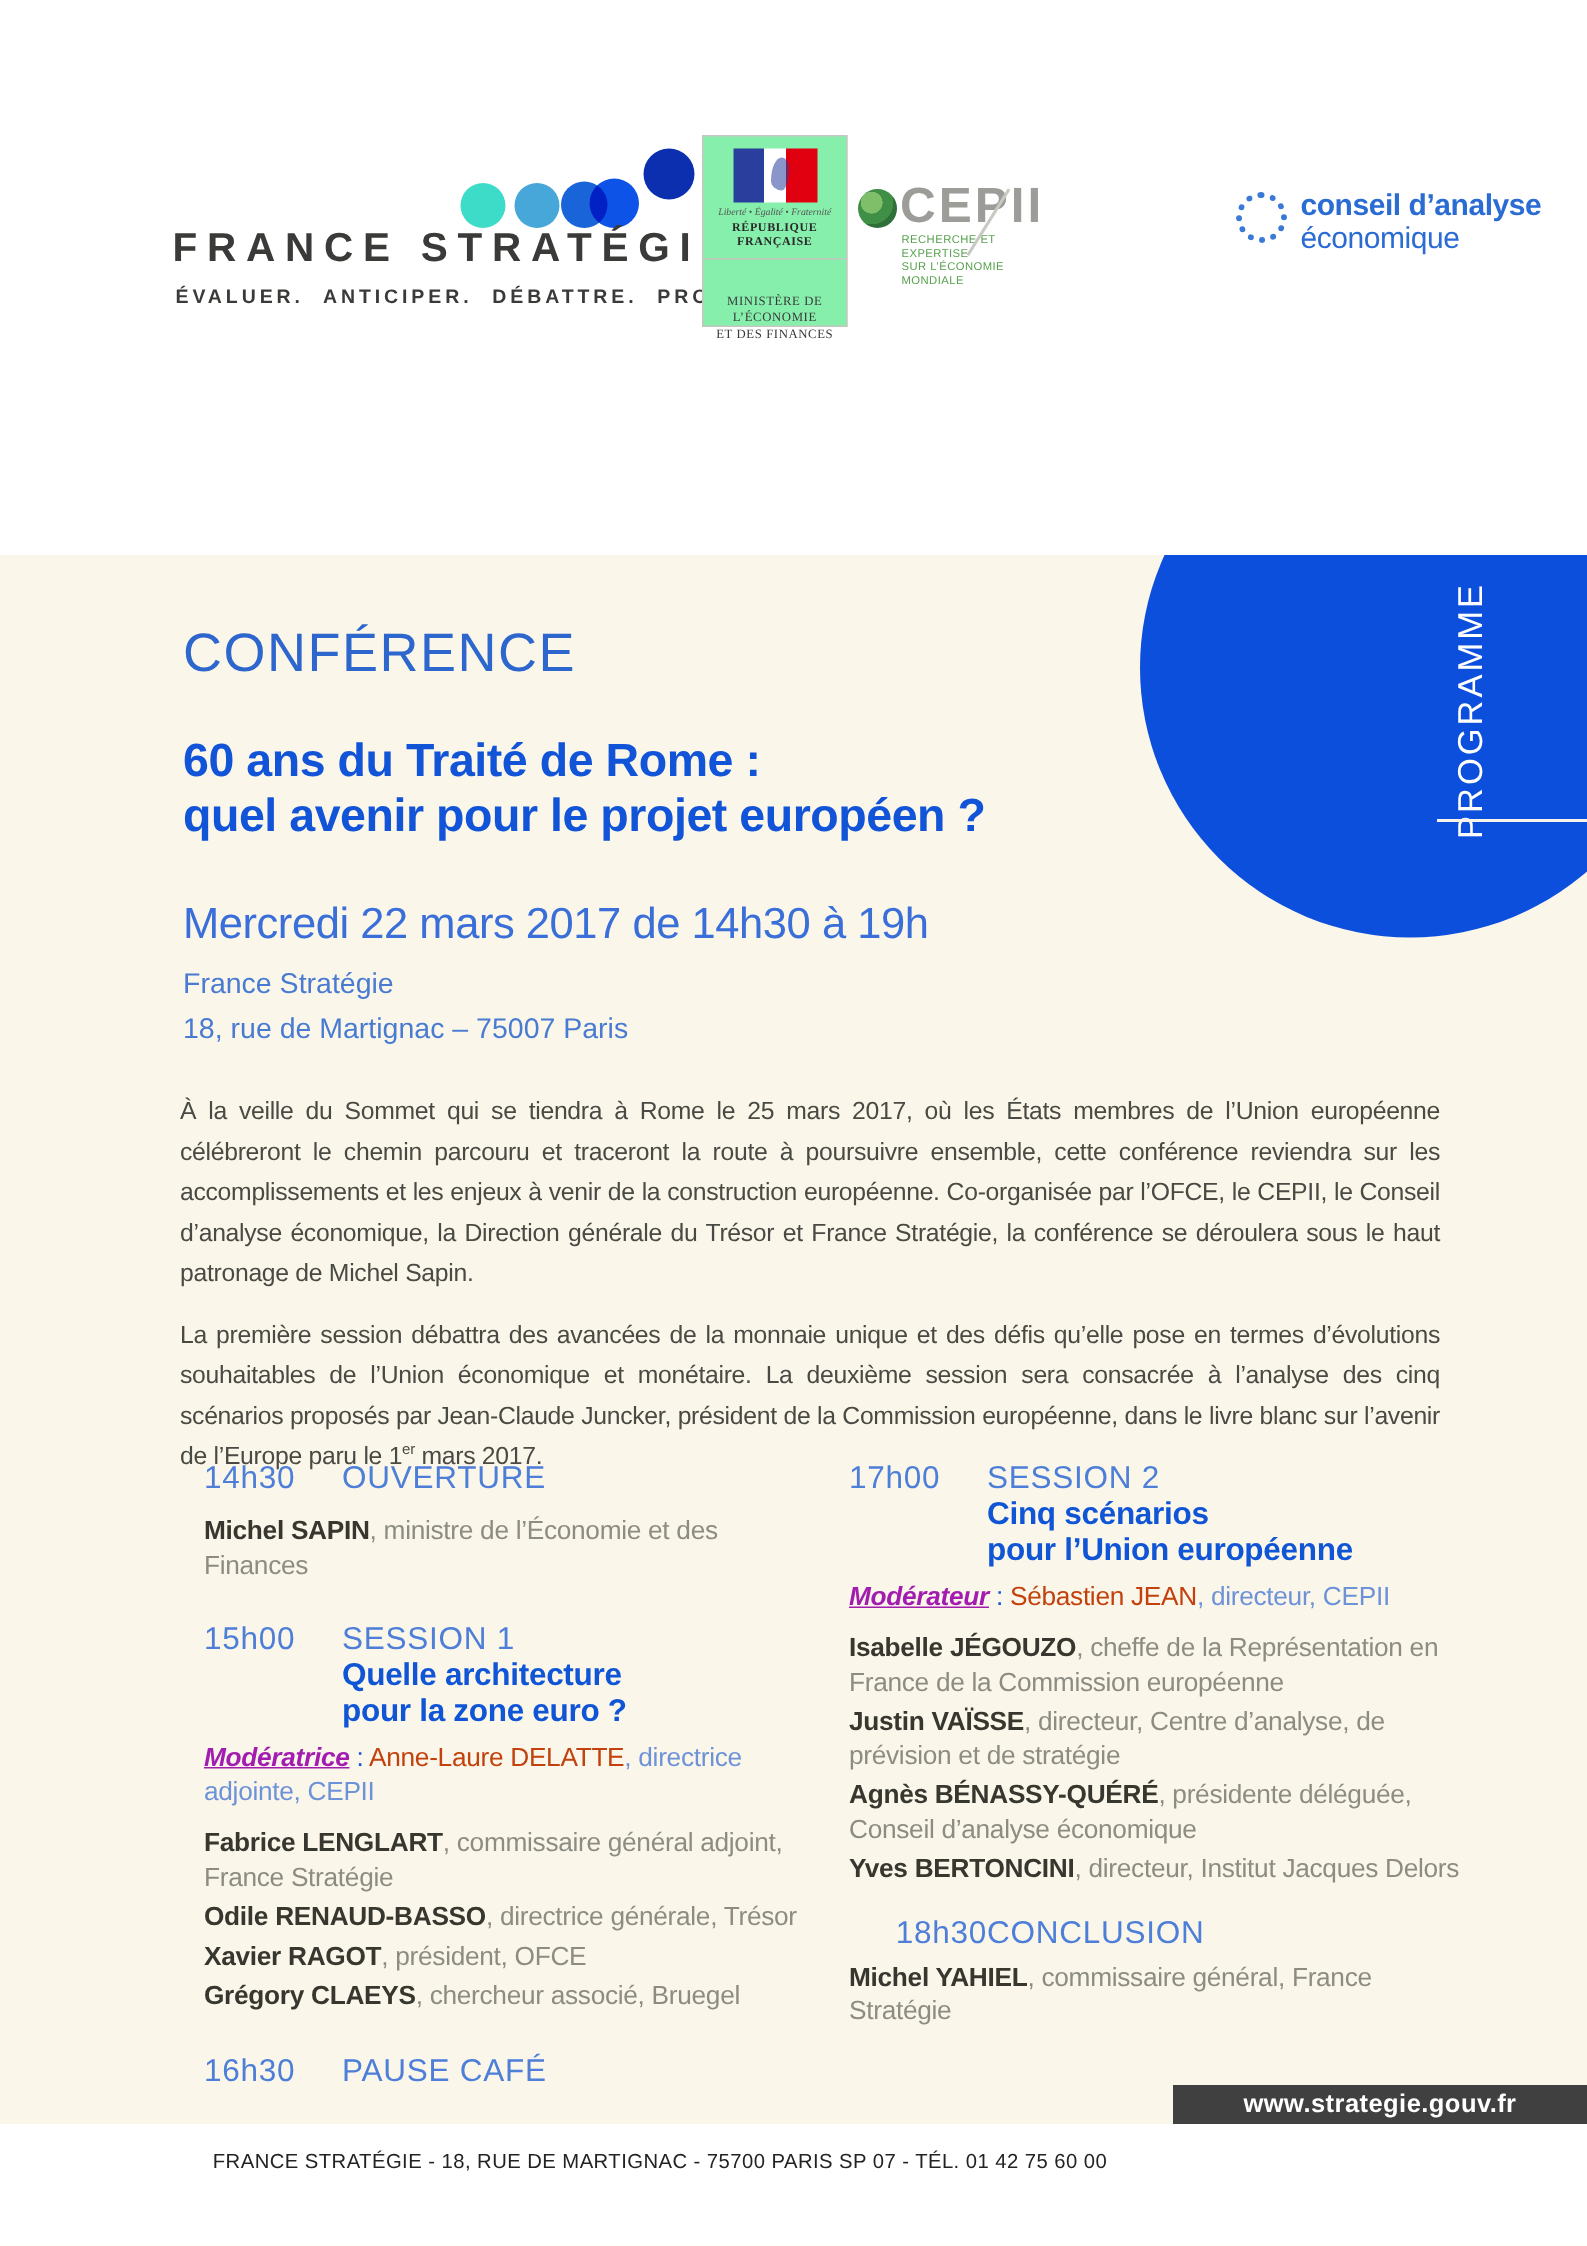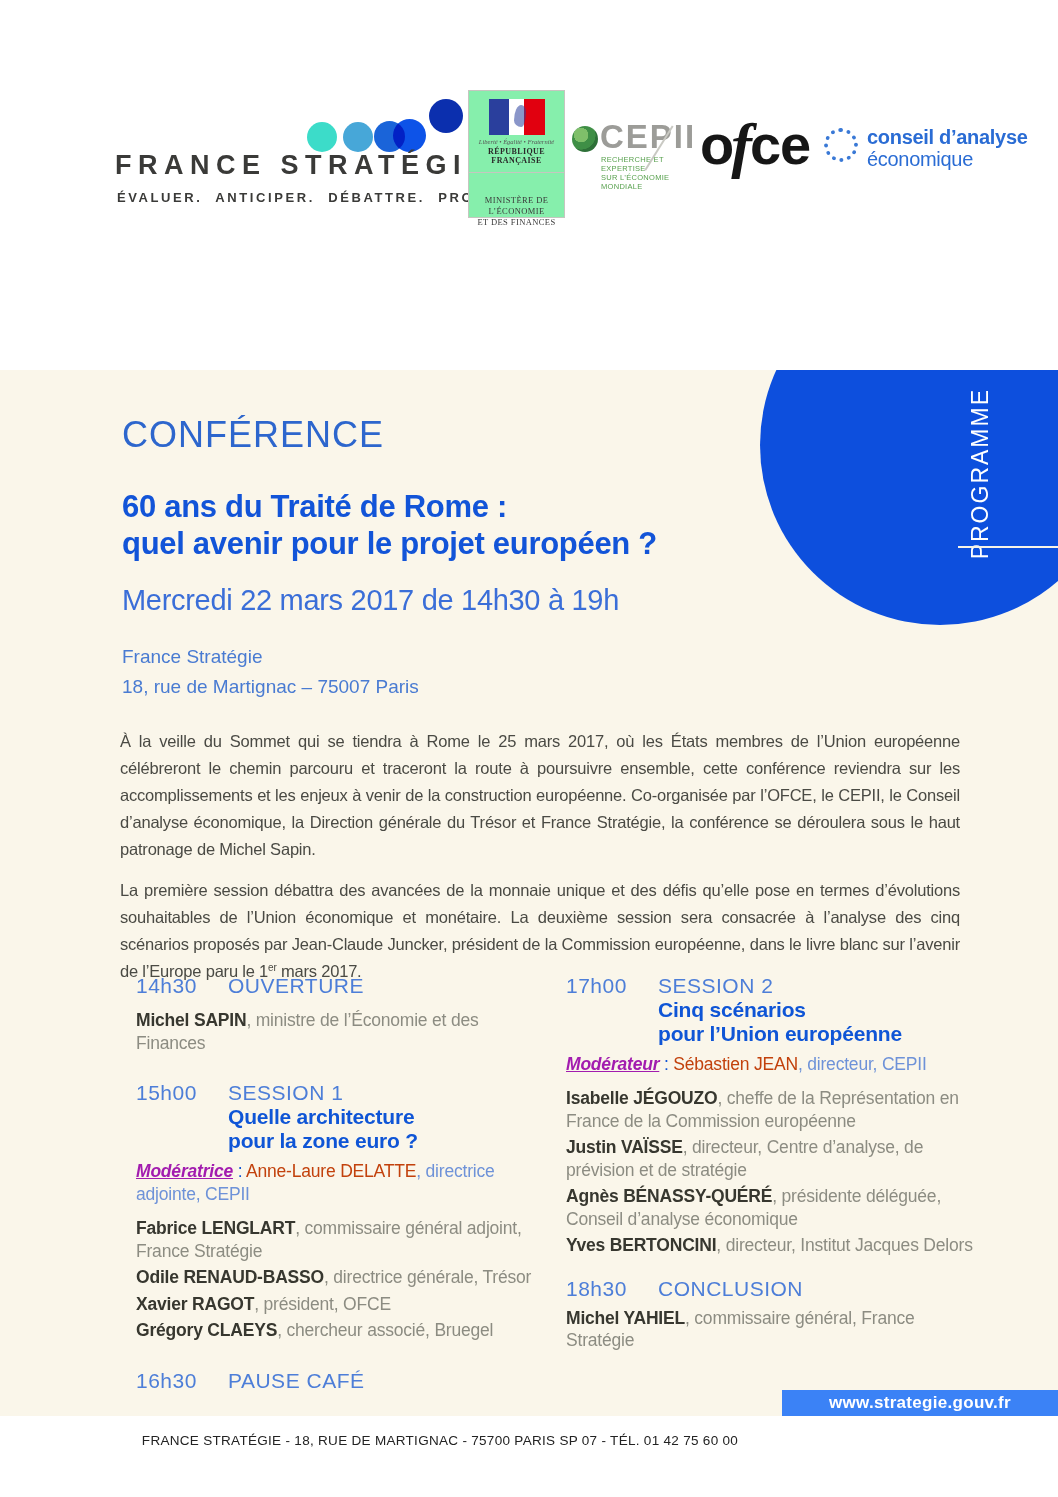--- a/index.html
+++ b/index.html
@@ -60,21 +60,21 @@
   .blue-circle{position:absolute;left:760px;top:-105px;width:360px;height:360px;border-radius:50%;
                background:#0d4fdd;}
   .side-label{position:absolute;top:18px;right:64px;writing-mode:vertical-rl;transform:rotate(180deg);
               color:#ffffff;font-size:23px;font-weight:300;letter-spacing:2px;}
   .side-rule{position:absolute;left:958px;top:176px;width:100px;height:2px;background:#f7f3e7;}
 
   .kicker{position:absolute;left:122px;top:44px;font-size:36px;font-weight:200;
           letter-spacing:1px;color:#2d66cd;}
   .title{position:absolute;left:122px;top:118px;font-size:31px;font-weight:bold;line-height:37px;
          letter-spacing:-0.3px;color:#1254d8;}
-  .datetime{position:absolute;left:122px;top:214px;font-size:29px;font-weight:300;
+  .datetime{position:absolute;left:122px;top:230px;font-size:29px;font-weight:300;
             letter-spacing:-0.3px;color:#3a6ed8;}
   .venue{position:absolute;left:122px;top:272px;font-size:19px;line-height:30px;color:#497bd2;}
 
   .intro{position:absolute;left:120px;top:358px;width:840px;color:#4a4a44;
          font-size:16.5px;line-height:27px;text-align:justify;letter-spacing:-0.2px;}
   .intro p{margin:0 0 14px 0;}
   .intro sup{font-size:10px;vertical-align:super;line-height:0;}
 
   .schedule{position:absolute;left:136px;top:604px;width:846px;display:flex;}
   .col-left{width:430px;box-sizing:border-box;padding-right:20px;flex:none;}
@@ -85,25 +85,25 @@
   .slot-subtitle{font-size:21px;font-weight:bold;color:#0f55d6;line-height:24px;letter-spacing:-0.2px;}
   .mod-line{margin-top:7px;font-size:17.5px;line-height:23px;letter-spacing:-0.2px;}
   .mod-label{font-style:italic;font-weight:bold;color:#a21caf;text-decoration:underline;}
   .mod-sep{color:#0f55d6;}
   .mod-name{font-weight:normal;color:#c2410c;}
   .mod-role{color:#6e92d8;}
   .speakers{margin-top:11px;}
   .speaker{font-size:17.5px;line-height:22.5px;letter-spacing:-0.2px;margin-bottom:4px;}
   .spk-name{font-weight:bold;color:#37372f;}
   .spk-role{color:#8c8c82;}
-  .gap-md{margin-top:20px;}
+  .gap-md{margin-top:20px;text-align:right;}
   .gap-lg{margin-top:27px;}
 
   
-  .web-bar{position:absolute;left:782px;top:1390px;width:276px;height:26px;background:#3b82f6;
+  .web-bar{position:absolute;left:782px;top:1390px;width:276px;height:26px;background:#404040;
            color:#ffffff;font-weight:bold;font-size:17px;text-align:center;line-height:26px;
            letter-spacing:.3px;}
   .address{position:absolute;left:0;top:1433px;width:880px;text-align:center;
            font-size:13.5px;letter-spacing:.3px;color:#232323;}
 </style>
 </head>
 <body>
 
 <div class="page">
 
@@ -135,21 +135,20 @@
       <div class="cepii-row">
         <div class="globe"></div>
         <div class="cepii-name">CEPII</div>
       </div>
       <div class="cepii-tag">
         <div>RECHERCHE ET EXPERTISE</div>
         <div>SUR L’ÉCONOMIE MONDIALE</div>
       </div>
     </div>
 
-    <div class="ofce"><span class="o">o</span><span class="f">f</span><span class="ce">ce</span></div>
 
     <div class="cae">
       <div class="sunburst"></div>
       <div class="cae-text">
         <div class="cae-line1">conseil d’analyse</div>
         <div class="cae-line2">économique</div>
       </div>
     </div>
   </div>
 

